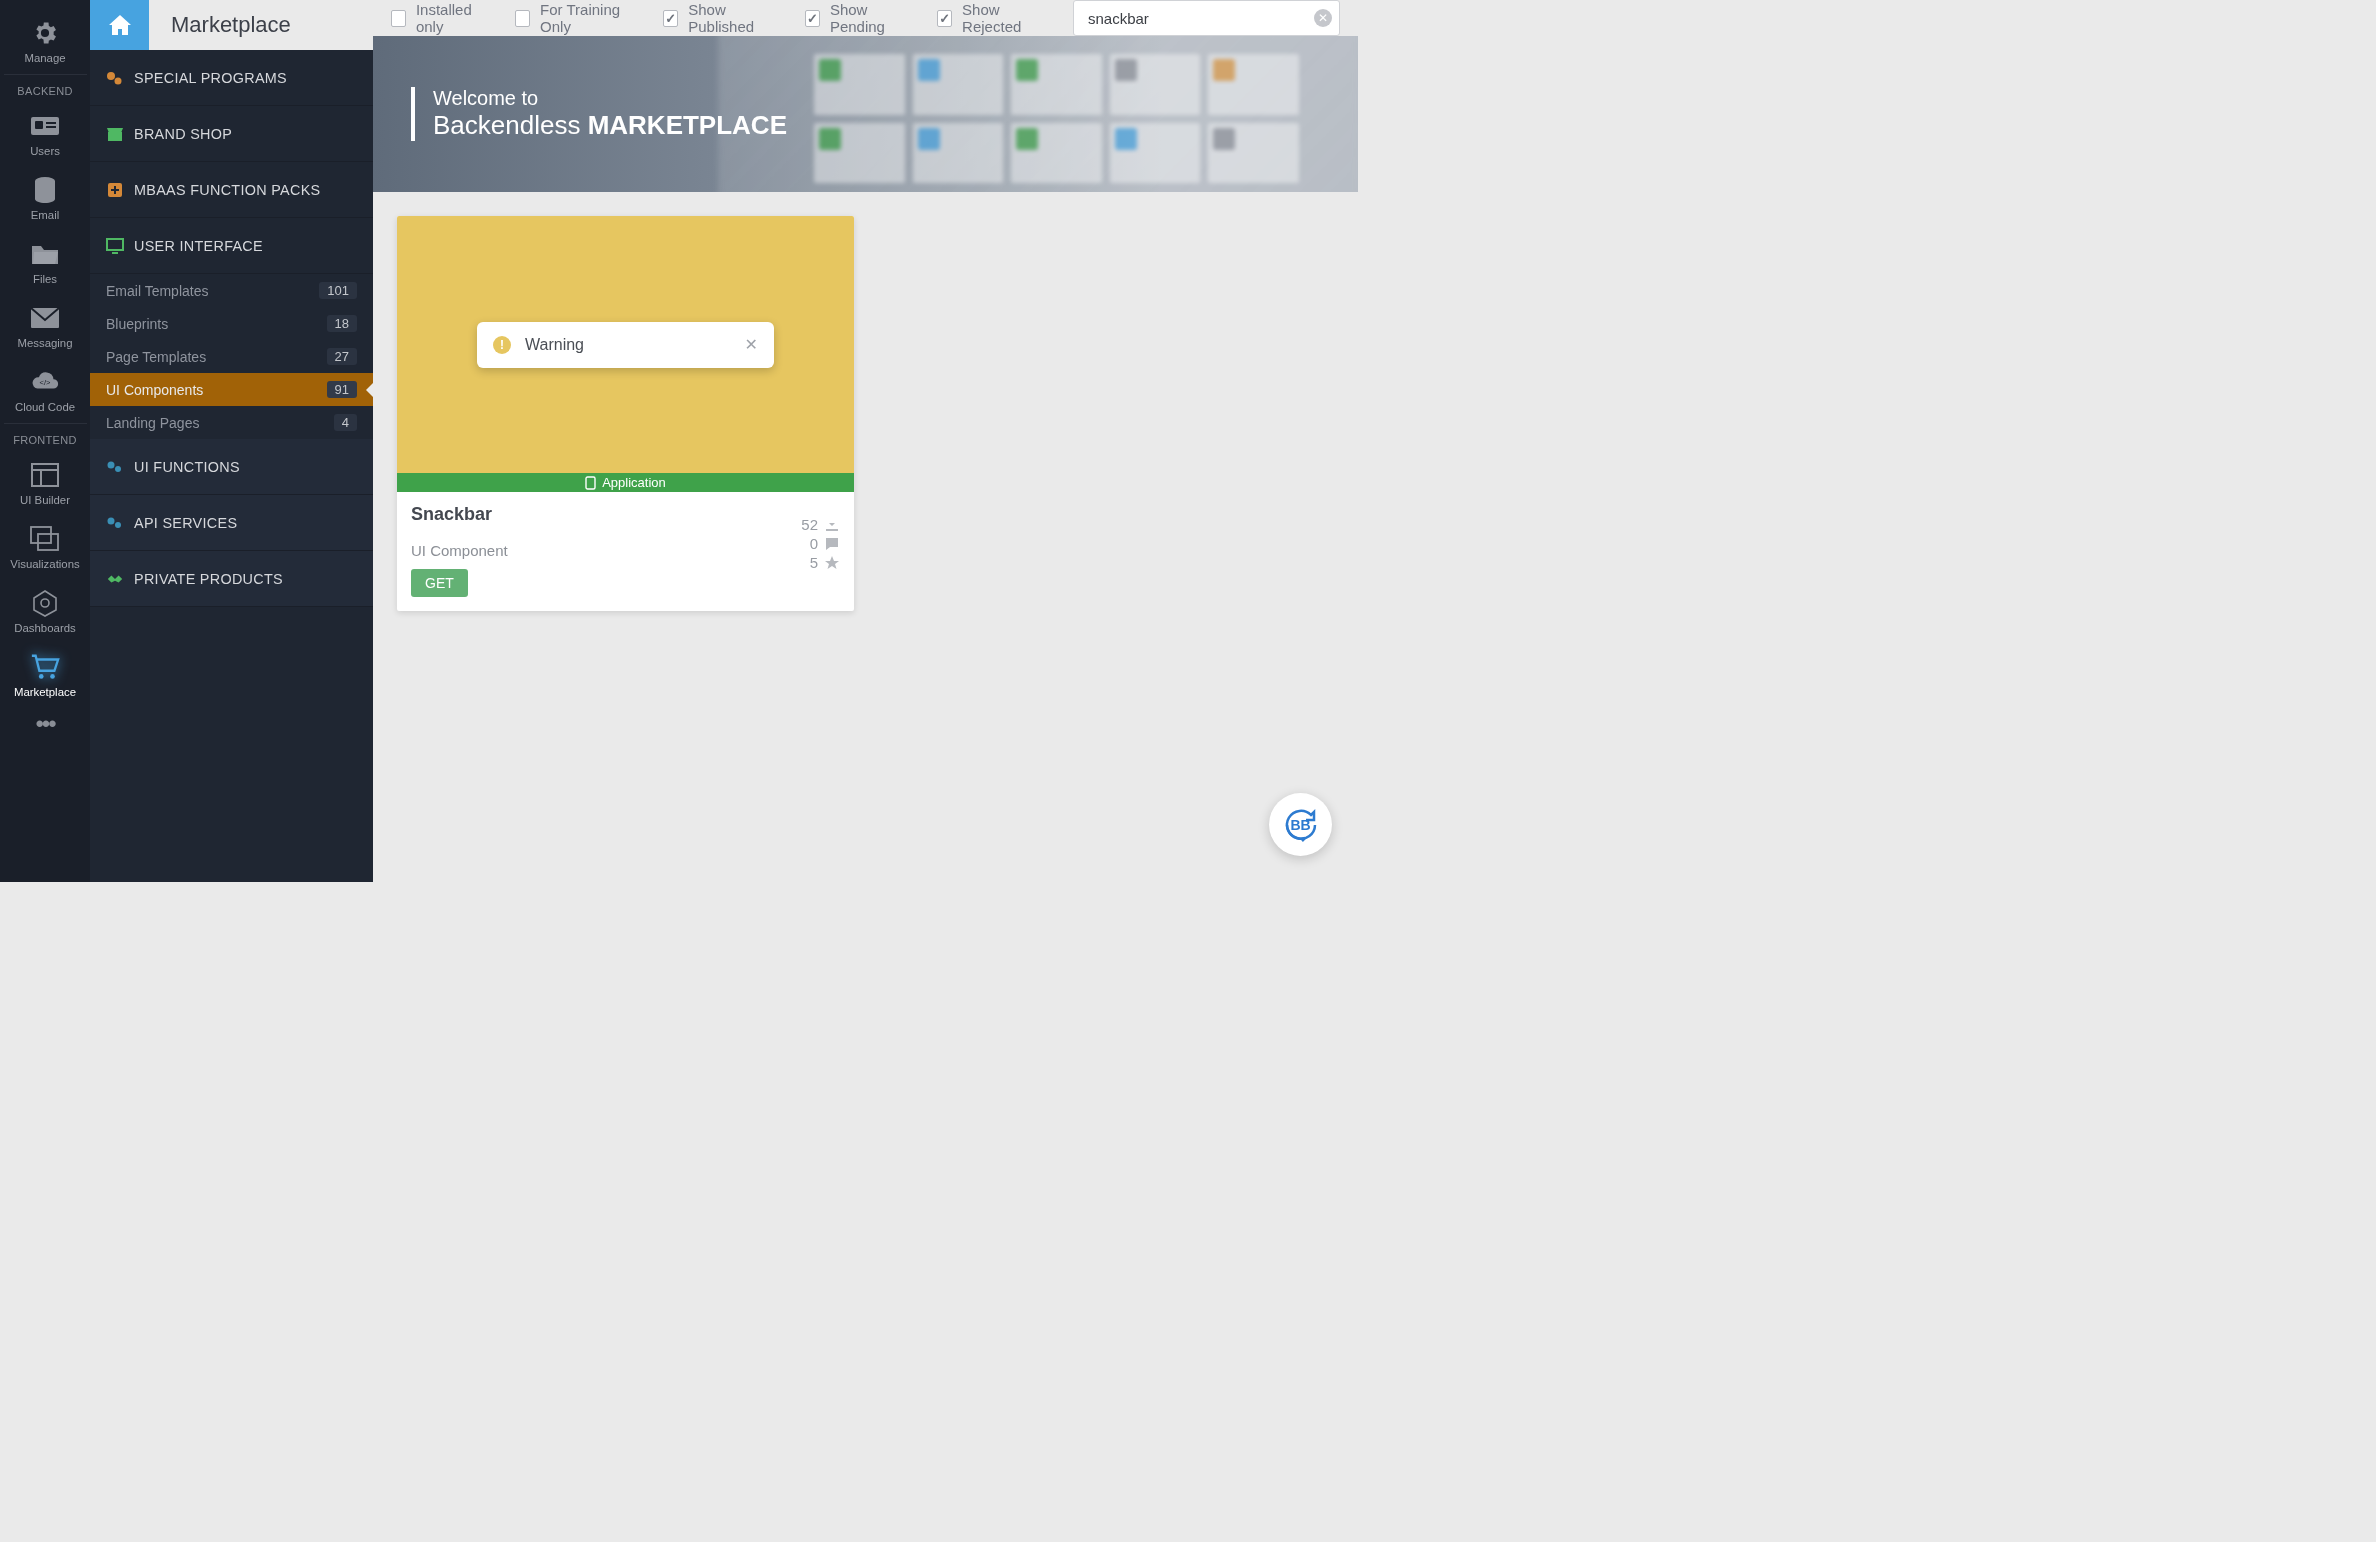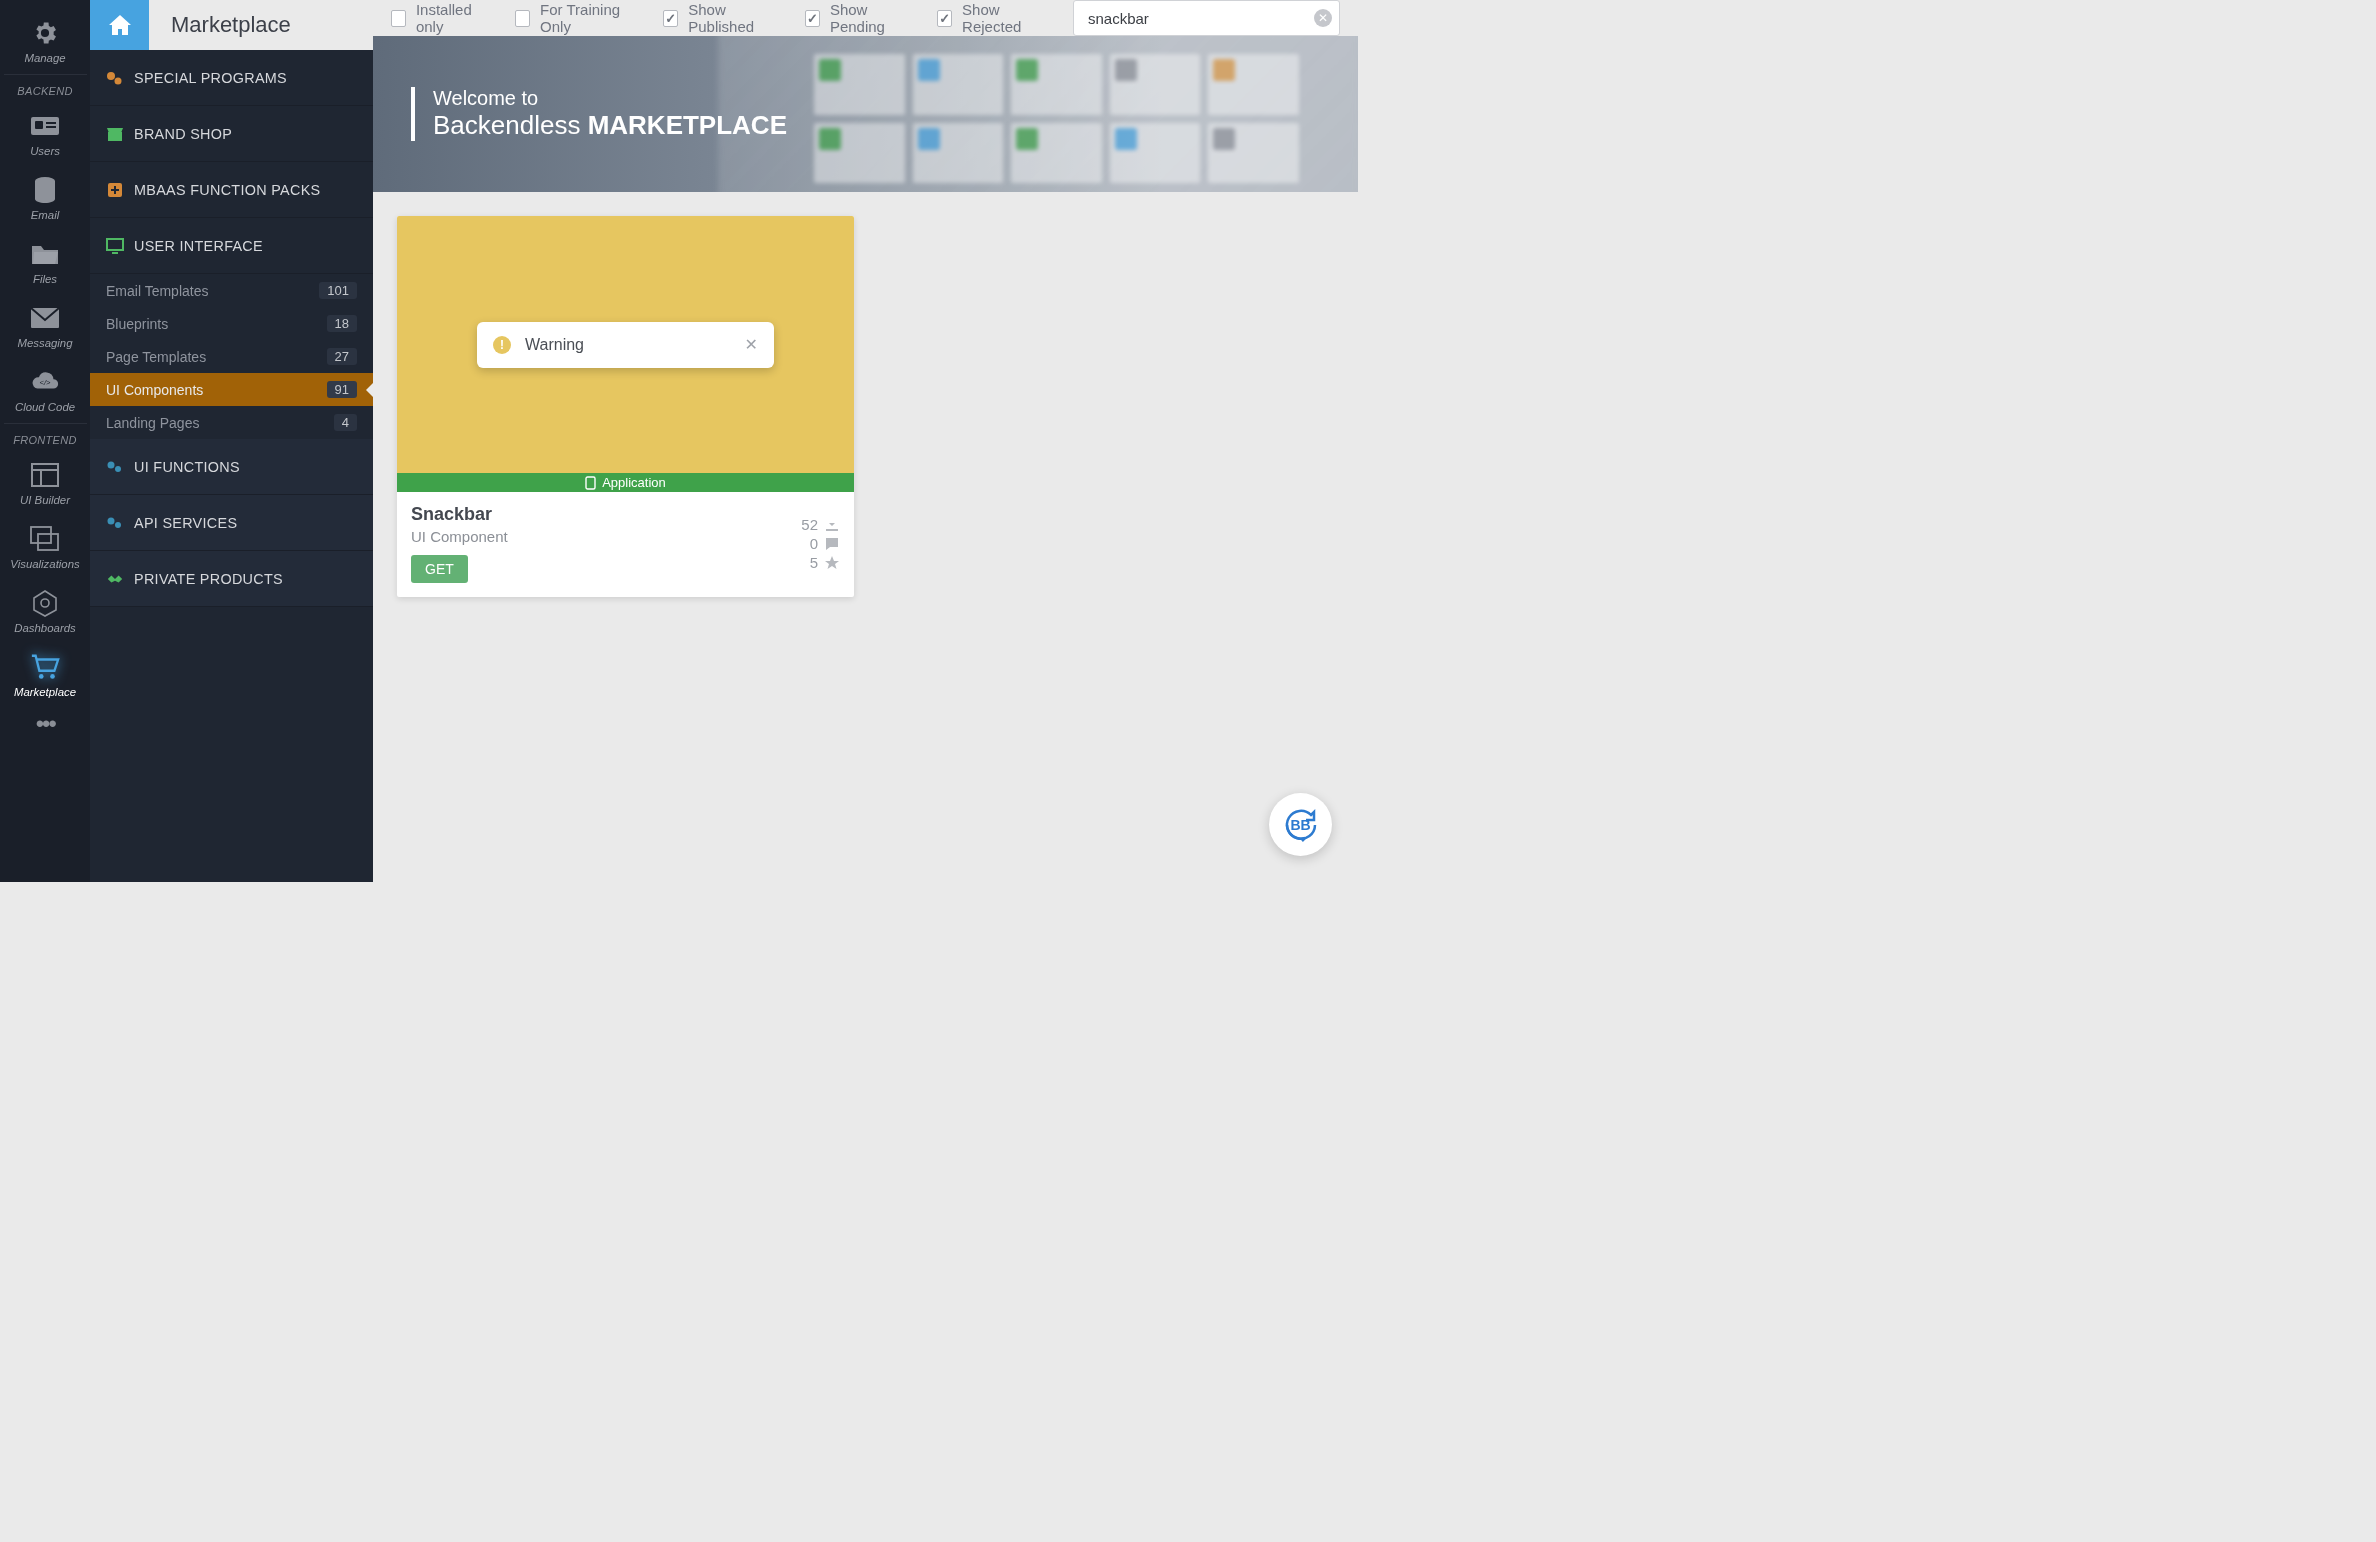--- a/index.html
+++ b/index.html
@@ -1,21 +1,21 @@
 <!DOCTYPE html>
 <html><head>
 <meta charset="utf-8">
 <style>
 * { margin: 0; padding: 0; box-sizing: border-box; }
 body { font-family: -apple-system, BlinkMacSystemFont, "Segoe UI", Arial, sans-serif; background: #eaeaea; overflow: hidden; }
 
 .app { display: flex; height: 882px; width: 1358px; }
 
 
-.rail { width: 90px; background: #1a1f29; display: flex; flex-direction: column; align-items: center; padding-top: 8px; font-style: italic; }
+.rail { width: 90px; background: #1a1f29; display: flex; flex-direction: column; align-items: center; padding-top: 8px; }
 .rail-section-label { color: #8a8e96; font-size: 11px; font-weight: 500; margin: 8px 0 4px; letter-spacing: 0.3px; }
 .rail-item { width: 100%; display: flex; flex-direction: column; align-items: center; padding: 10px 0 8px; cursor: pointer; color: #9ca0a8; }
 .rail-item.active { color: #fff; }
 .rail-item.active .rail-icon svg { filter: drop-shadow(0 0 6px #47a3e0); }
 .rail-icon { width: 30px; height: 30px; display: flex; align-items: center; justify-content: center; margin-bottom: 4px; }
 .rail-label { font-size: 11.4px; text-align: center; }
 .rail-sep { width: 83px; height: 1px; background: #2a2f3a; margin: 2px 0; }
 .rail-more { color: #8a8e96; font-size: 24px; letter-spacing: -2px; padding: 4px 0 6px; cursor: pointer; }
 
 
@@ -59,21 +59,21 @@
 .card { width: 457px; background: #fff; border-radius: 2px; box-shadow: 0 2px 6px rgba(0,0,0,0.12); overflow: hidden; }
 .card-preview { height: 257px; background: #e6c660; display: flex; align-items: center; justify-content: center; }
 .snack { background: #fff; border-radius: 6px; box-shadow: 0 3px 10px rgba(0,0,0,0.2); width: 297px; height: 46px; display: flex; align-items: center; padding: 0 16px; gap: 14px; }
 .snack-dot { width: 18px; height: 18px; border-radius: 50%; background: #e6c660; display: flex; align-items: center; justify-content: center; color: #fff; font-size: 12px; font-weight: bold; }
 .snack-text { flex: 1; font-size: 16px; color: #4a4e55; }
 .snack-x { color: #9ea2a9; cursor: pointer; font-size: 16px; }
 .card-tag { height: 19px; background: #3fa24a; color: #fff; font-size: 13px; display: flex; align-items: center; justify-content: center; gap: 6px; }
 .card-body { padding: 12px 14px 14px; display: flex; justify-content: space-between; }
 .card-left { }
 .card-title { font-size: 18px; font-weight: 600; color: #444850; }
-.card-sub { font-size: 15px; color: #8b8f96; margin-top: 3px; }
+.card-sub { font-size: 15px; color: #8b8f96; margin-top: 17px; }
 .get-btn { margin-top: 10px; padding: 6px 14px; background: #63b174; color: #fff; border: none; border-radius: 3px; font-size: 14px; font-weight: 500; cursor: pointer; }
 .card-stats { display: flex; flex-direction: column; align-items: flex-end; gap: 2px; padding-top: 12px; color: #989ca3; font-size: 15px; }
 .stat { display: flex; align-items: center; gap: 6px; }
 
 .fab { position: absolute; right: 26px; bottom: 26px; width: 63px; height: 63px; border-radius: 50%; background: #fff; box-shadow: 0 3px 12px rgba(0,0,0,0.18); display: flex; align-items: center; justify-content: center; cursor: pointer; }
 .fab-inner { color: #2d7bd0; font-weight: 700; font-size: 14px; position: relative; }
 .fab svg { position: absolute; top: 50%; left: 50%; transform: translate(-50%,-50%); }
 </style>
 </head>
 <body>

